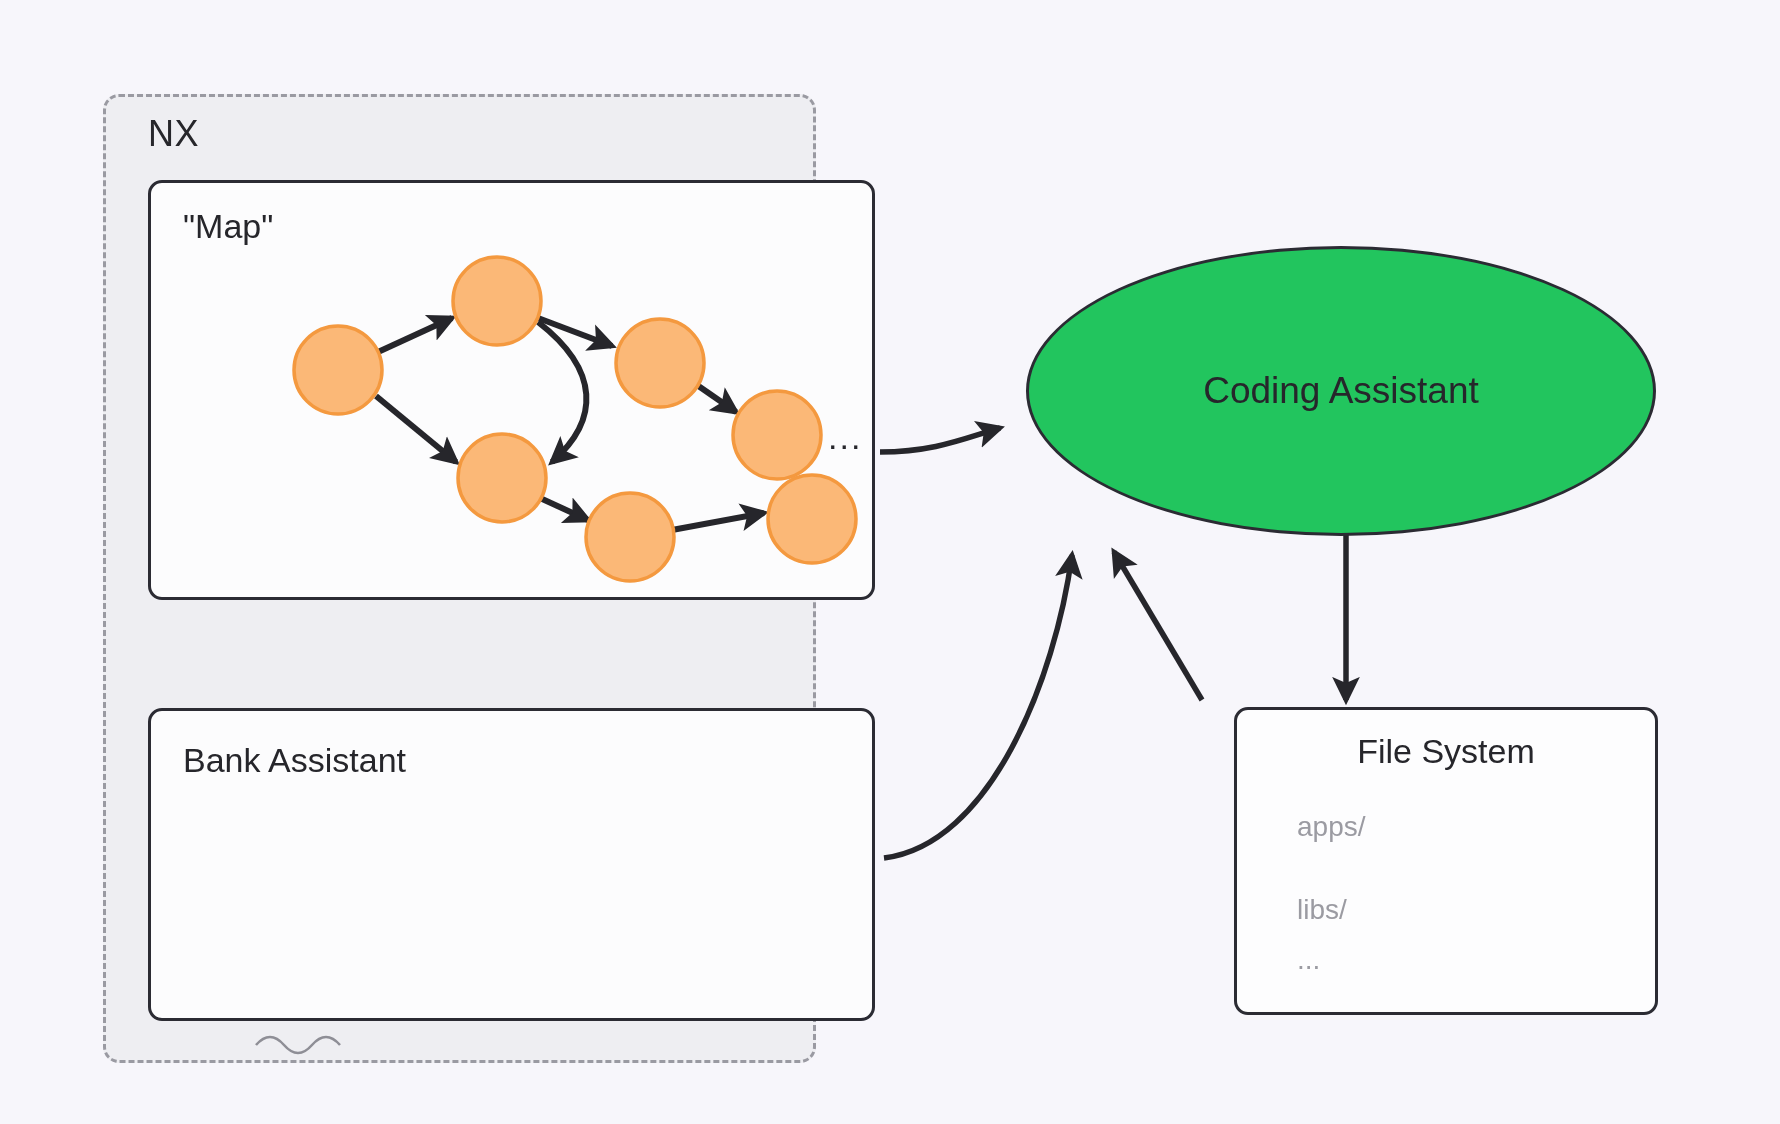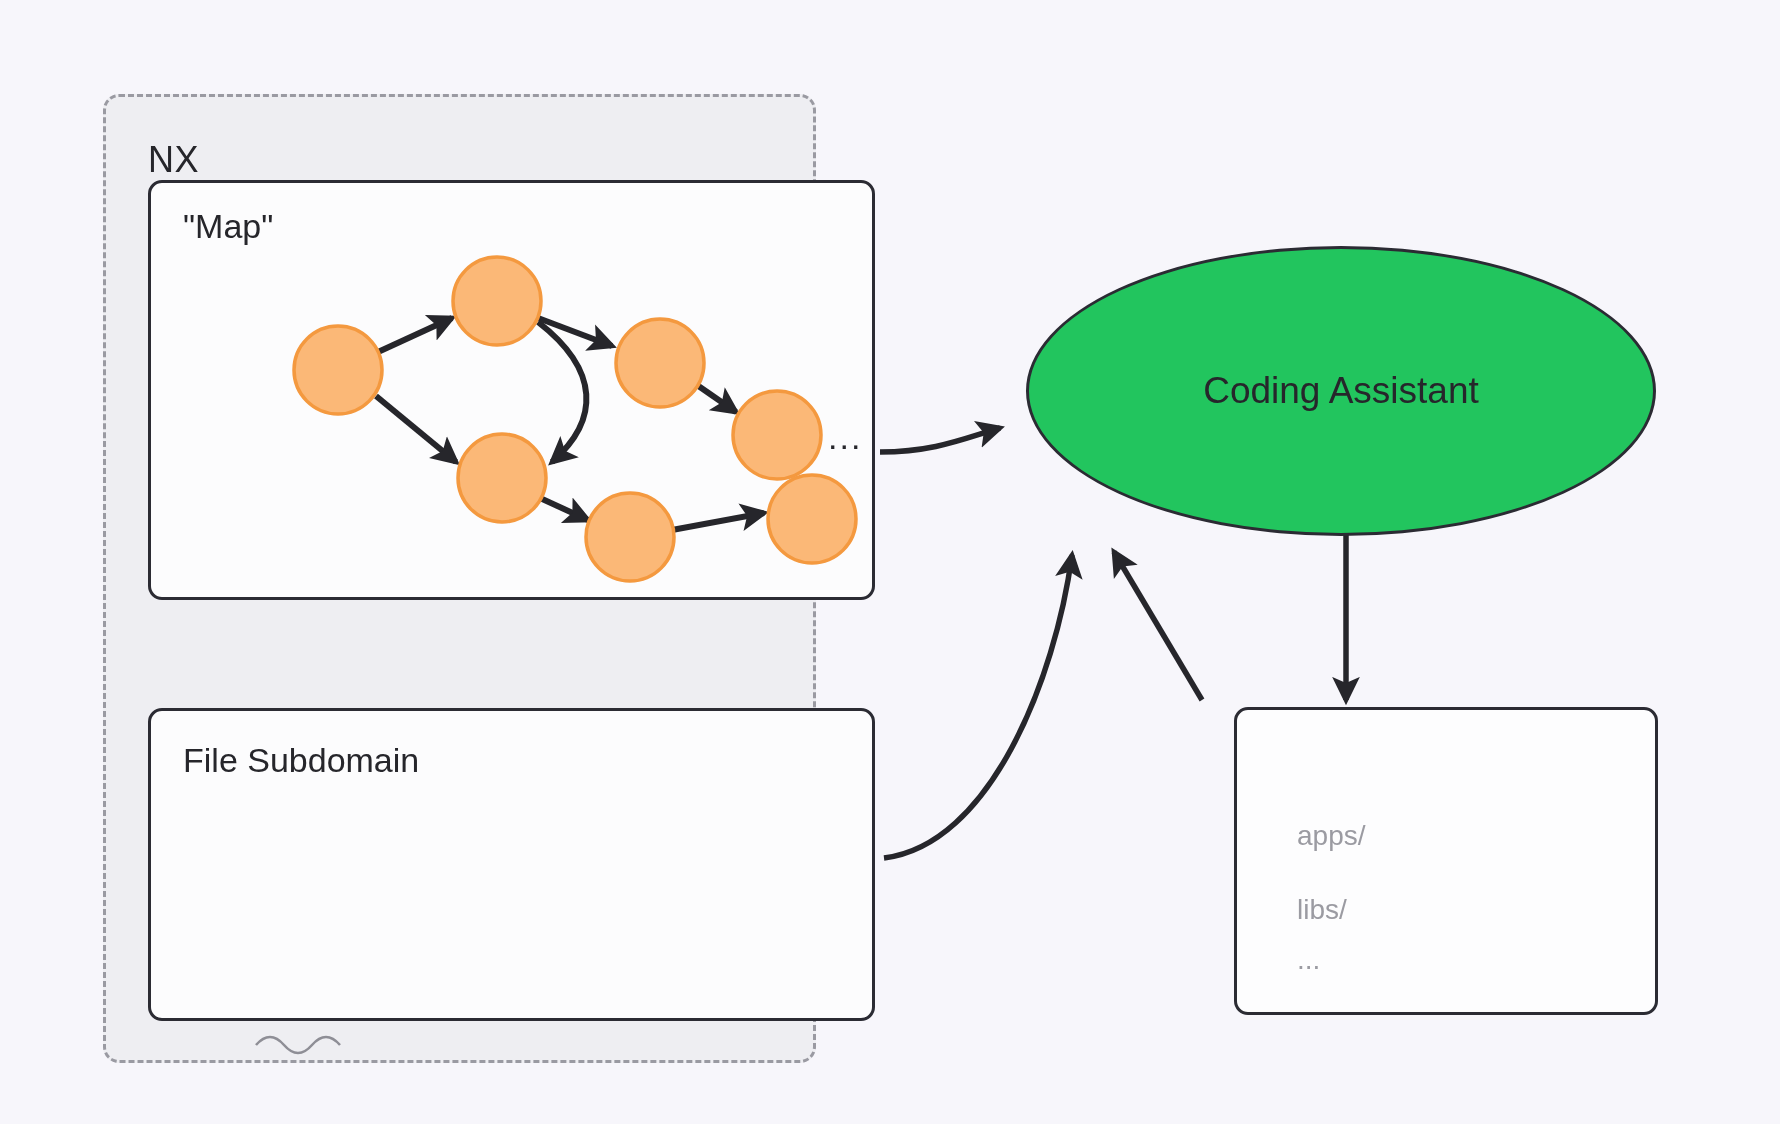--- a/index.html
+++ b/index.html
@@ -27,21 +27,20 @@
     border-radius: 16px;
     box-sizing: border-box;
   }
   .nx-label {
     position: absolute;
     left: 148px;
     top: 113px;
     font-size: 36px;
     color: #26262b;
     letter-spacing: 0.5px;
-    margin-top: 26px;
   }
   
   .card {
     position: absolute;
     background: #fcfcfd;
     border: 3px solid #2b2b33;
     border-radius: 14px;
     box-sizing: border-box;
   }
   .card-map {
@@ -75,21 +74,21 @@
     left: 0; right: 0; top: 22px;
     text-align: center;
   }
   .fs-item {
     position: absolute;
     left: 60px;
     font-size: 28px;
     color: #9b9ba2;
     white-space: nowrap;
   }
-  .fs-item-0 { top: 110px; }
+  .fs-item-0 { top: 101px; }
   .fs-item-1 { top: 184px; }
   .fs-item-2 { top: 234px; }
 
   .ellipsis-dots {
     position: absolute;
     left: 828px;
     top: 420px;
     font-size: 34px;
     color: #26262b;
     letter-spacing: 2px;
@@ -202,26 +201,27 @@
 
       <path class="flowline" d="M 1202 700 L 1114 552" marker-end="url(#ah2)"></path>
 
       <path class="flowline" d="M 1346 534 L 1346 700" marker-end="url(#ah2)"></path>
     </g>
   </svg>
 
   <div class="ellipsis-dots">...</div>
 
   <div class="card card-bank">
-    <div class="card-title bank-title">File Subdomain</div>
+    <div class="card-title bank-title">Bank Assistant</div>
   </div>
 
   <div class="assistant">
     <span class="assistant-label">Coding Assistant</span>
   </div>
 
   <div class="card card-fs">
+    <div class="card-title fs-title">File System</div>
     <div class="fs-item fs-item-0">apps/</div>
     <div class="fs-item fs-item-1">libs/</div>
     <div class="fs-item fs-item-2">...</div>
   </div>
 
 </div>
 
 </body></html>

